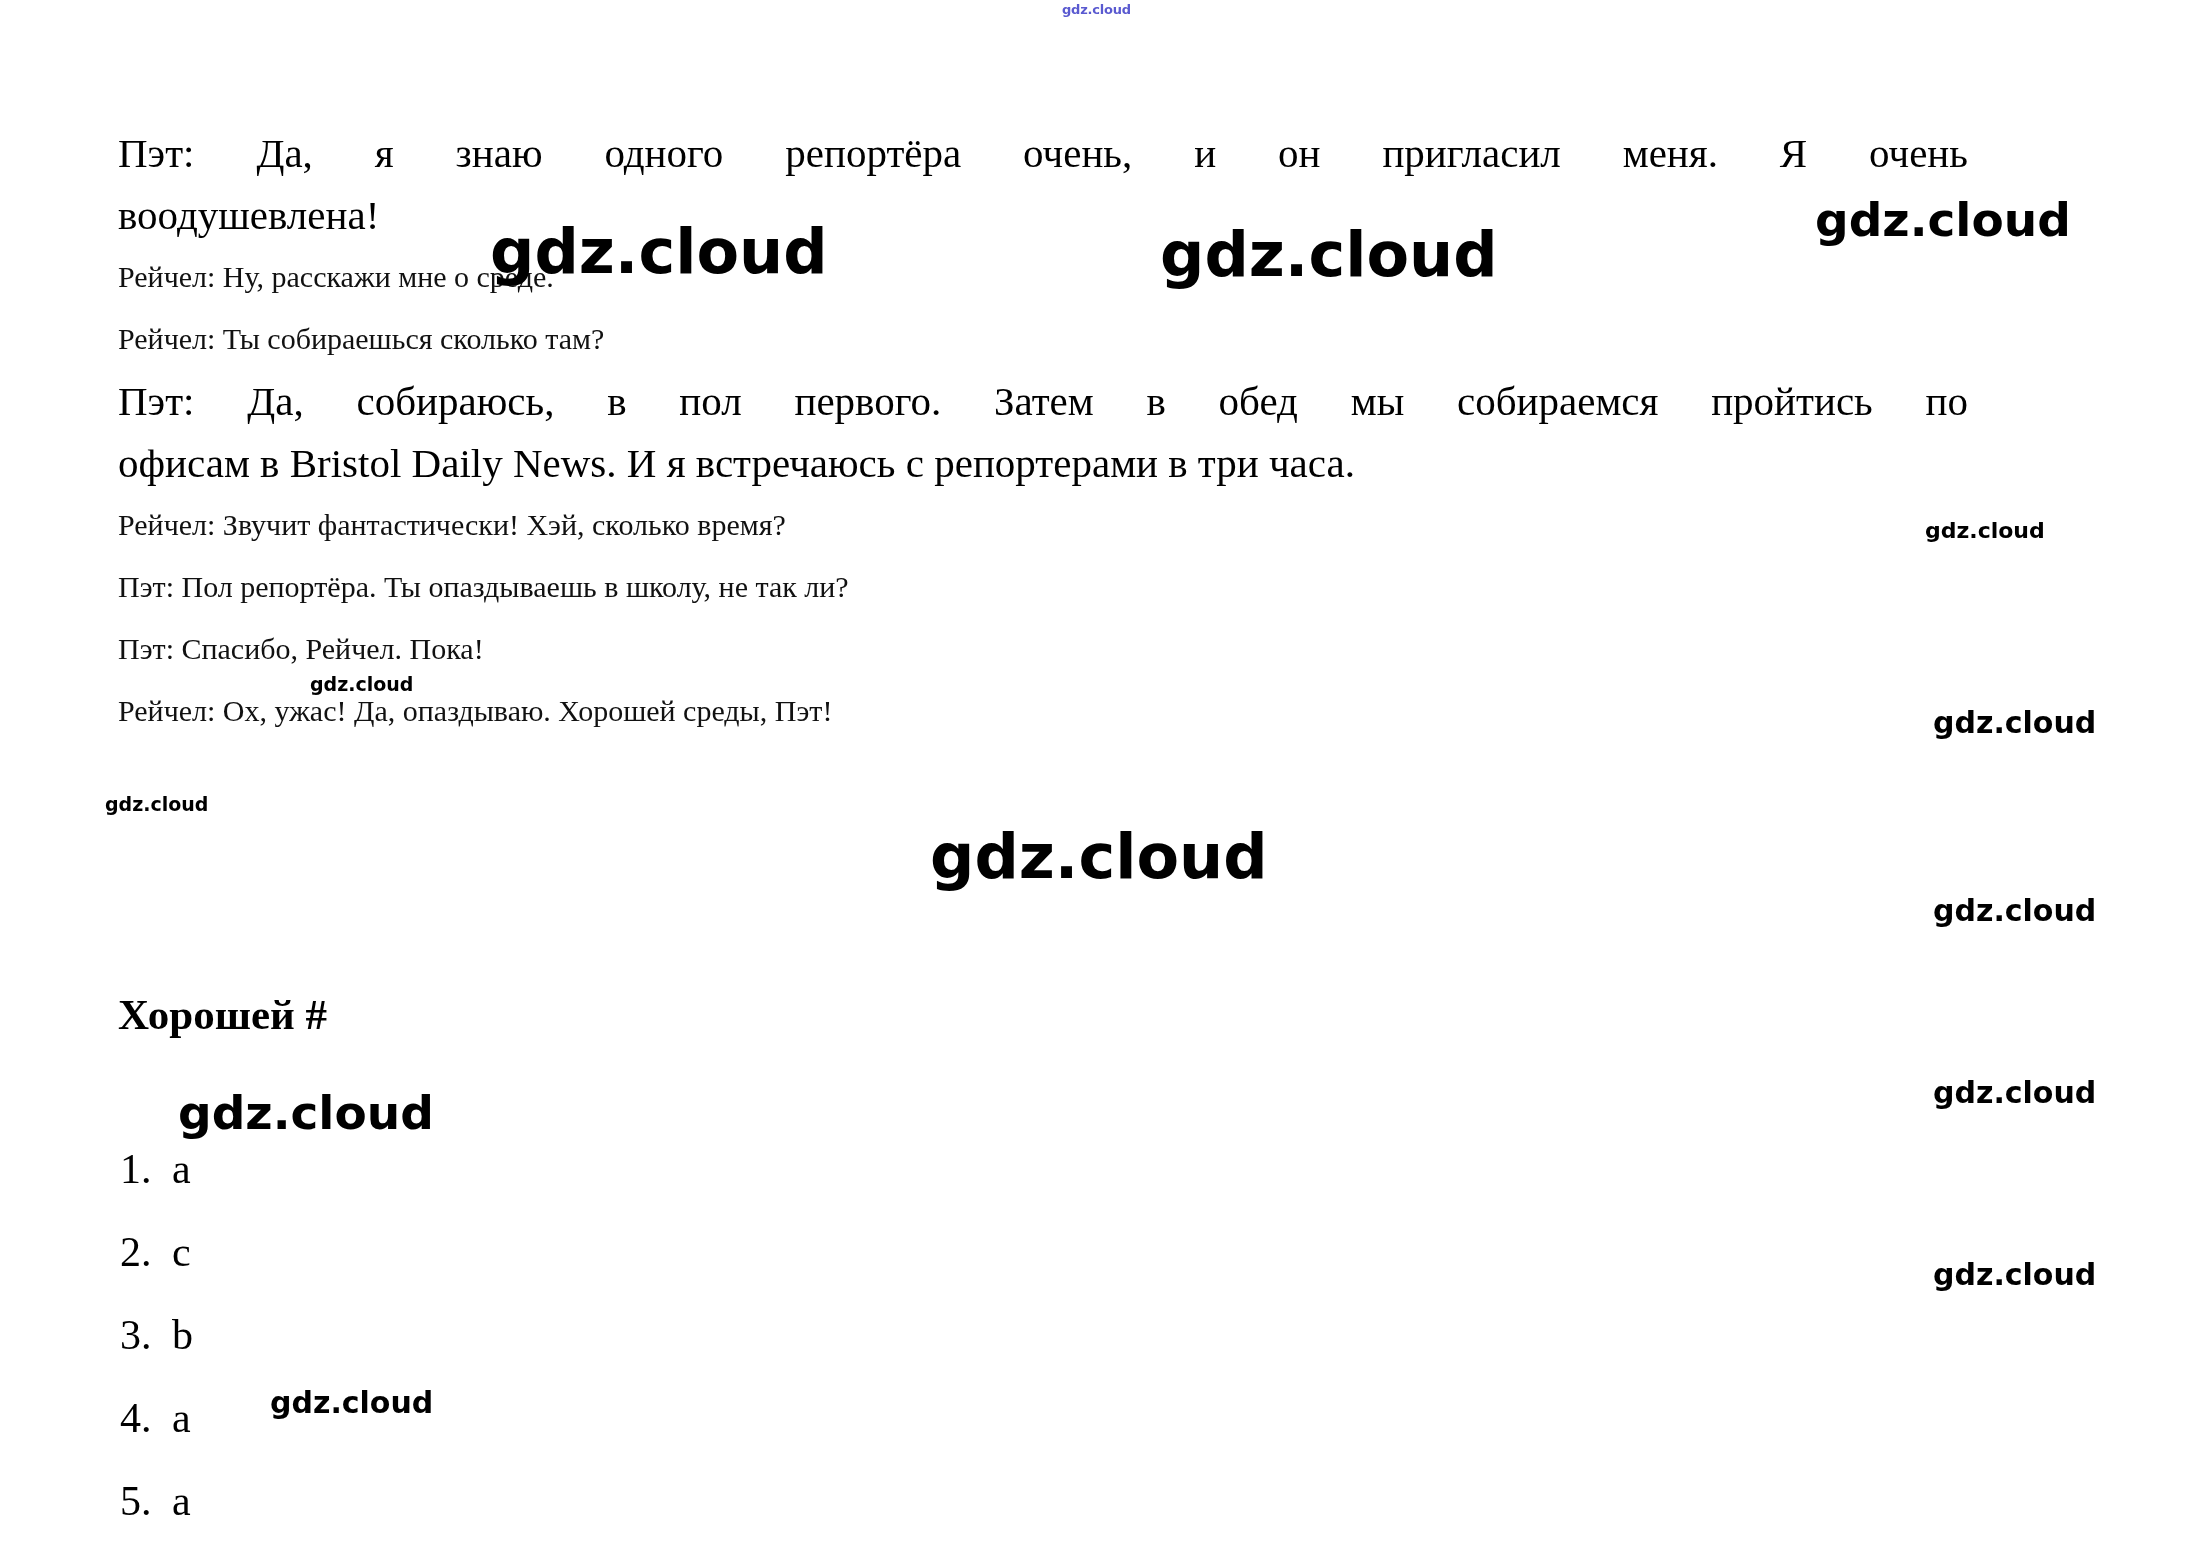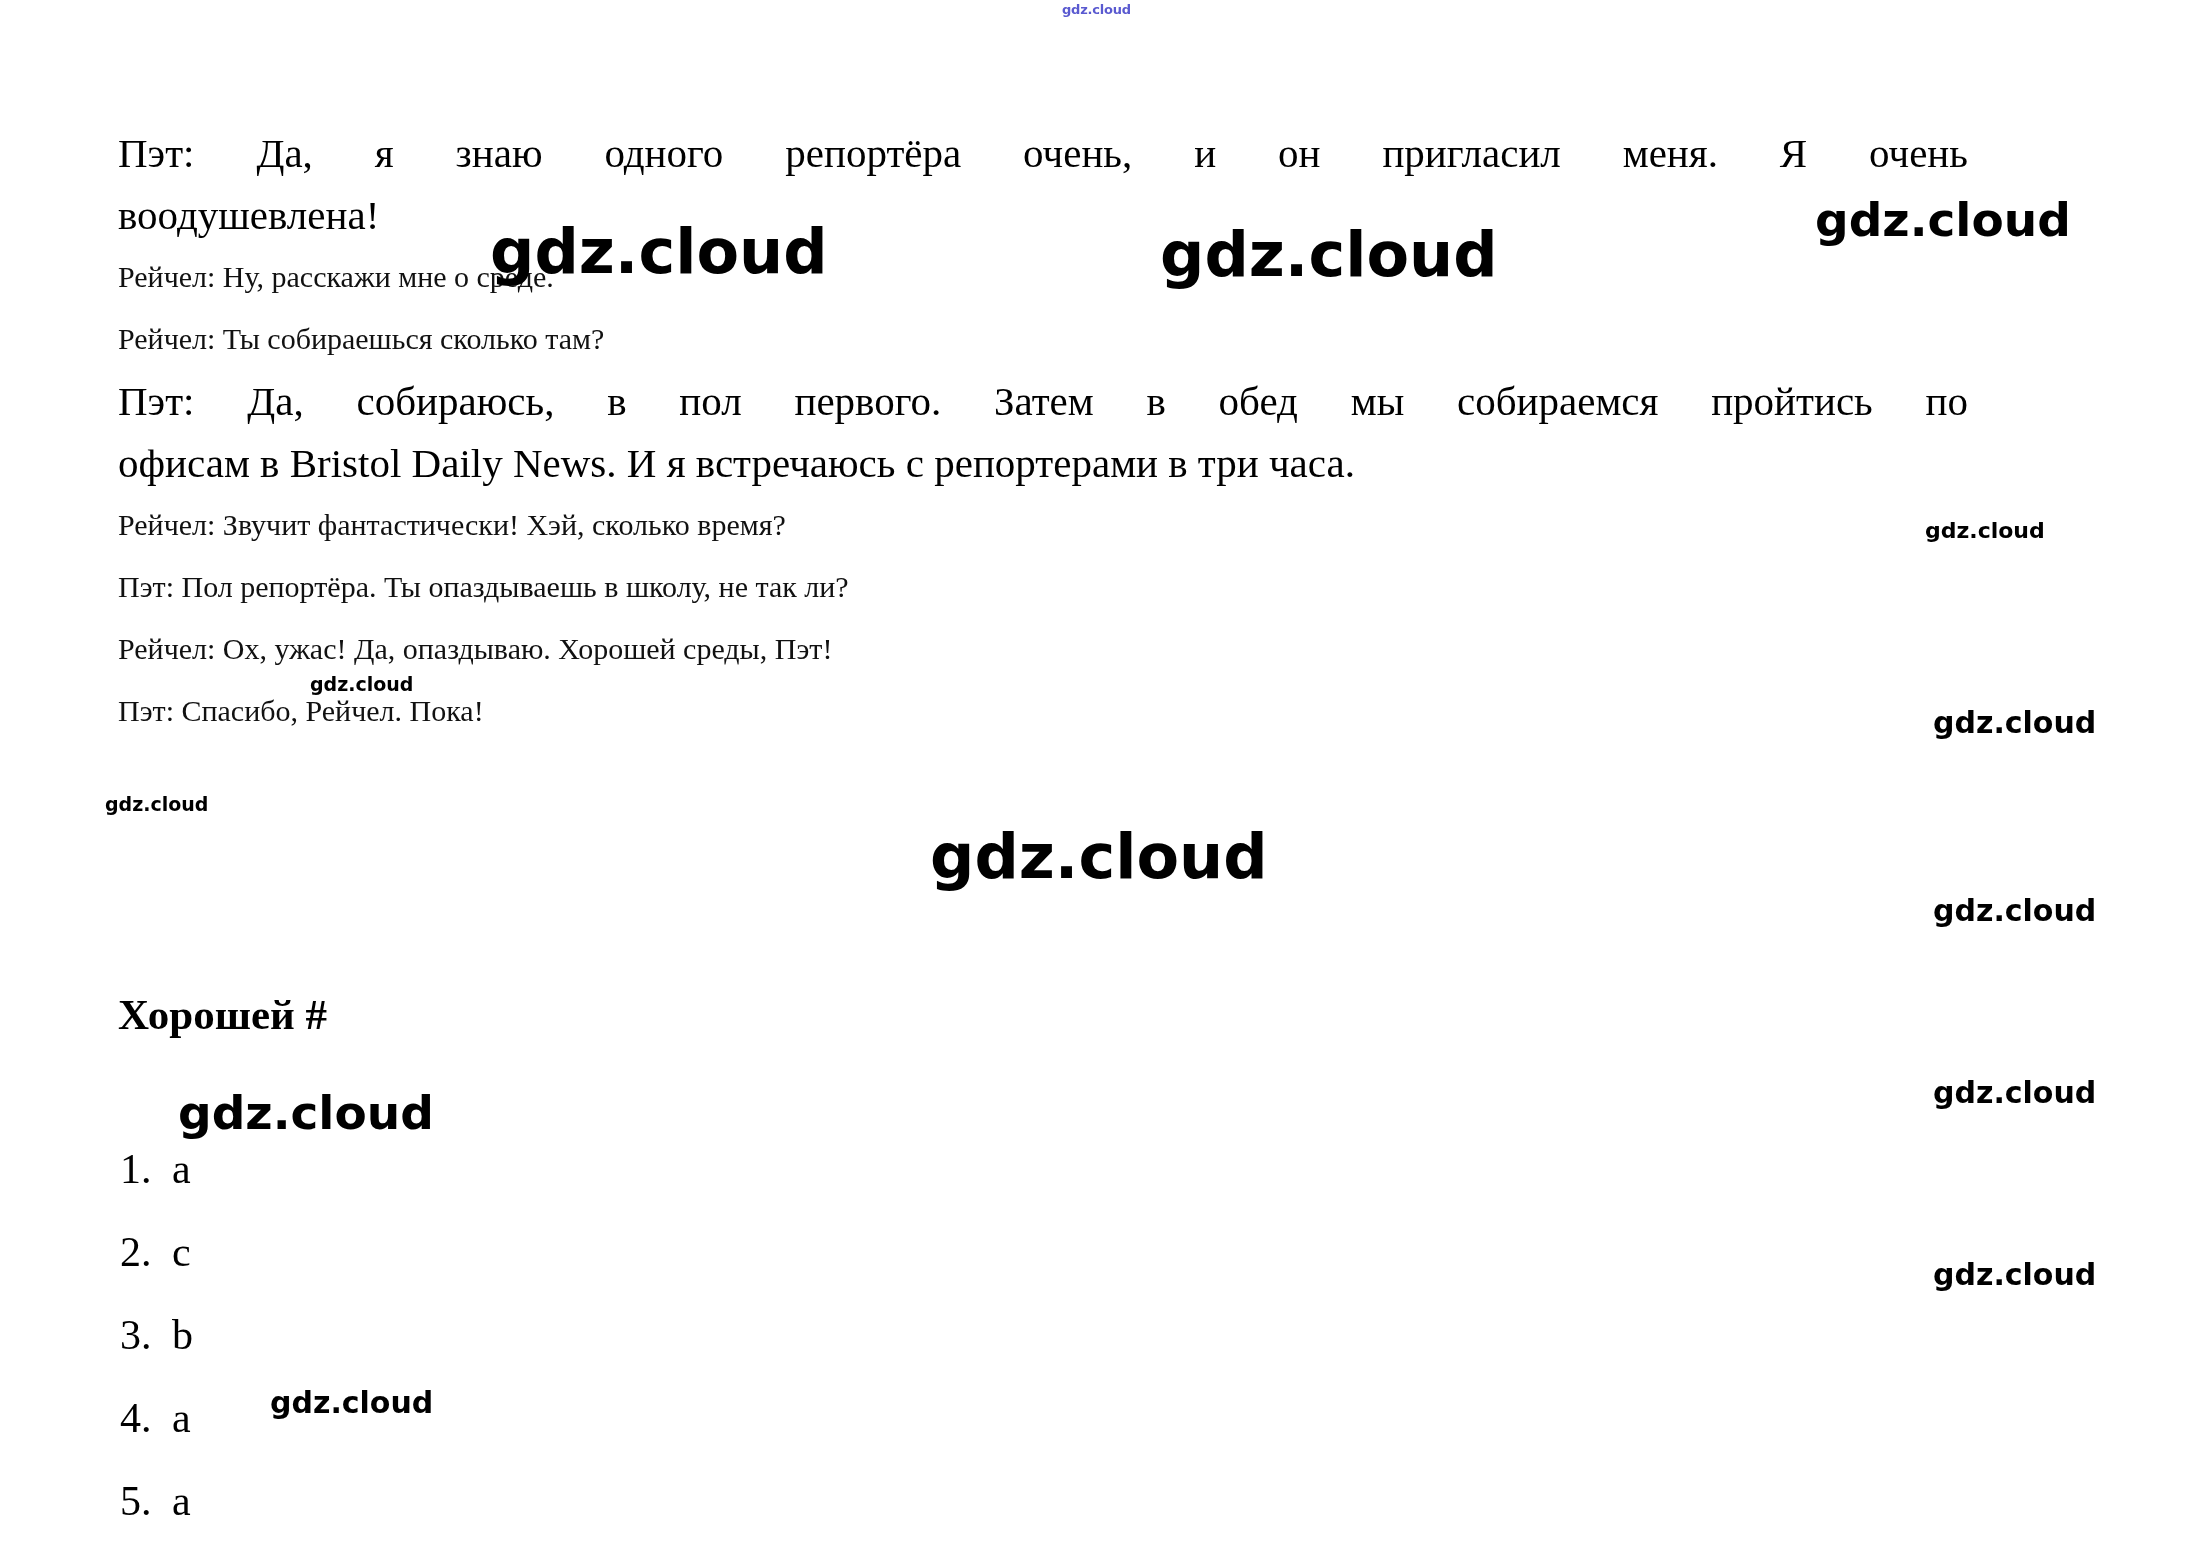--- a/index.html
+++ b/index.html
@@ -112,22 +112,22 @@
   <div class="line">Рейчел: Ну, расскажи мне о среде.</div>
   <div class="line">Рейчел: Ты собираешься сколько там?</div>
 
   <div class="para">
     <span class="stretch">Пэт: Да, собираюсь, в пол первого. Затем в обед мы собираемся пройтись по</span>
     <span>офисам в Bristol Daily News. И я встречаюсь с репортерами в три часа.</span>
   </div>
 
   <div class="line">Рейчел: Звучит фантастически! Хэй, сколько время?</div>
   <div class="line">Пэт: Пол репортёра. Ты опаздываешь в школу, не так ли?</div>
+  <div class="line">Пэт: Спасибо, Рейчел. Пока!</div>
   <div class="line">Рейчел: Ох, ужас! Да, опаздываю. Хорошей среды, Пэт!</div>
-  <div class="line">Пэт: Спасибо, Рейчел. Пока!</div>
 </div>
 
 <div class="solution-title">Хорошей #</div>
 
 <div class="answers">
   <div class="ans"><span class="num">1.</span><span>a</span></div>
   <div class="ans"><span class="num">2.</span><span>c</span></div>
   <div class="ans"><span class="num">3.</span><span>b</span></div>
   <div class="ans"><span class="num">4.</span><span>a</span></div>
   <div class="ans"><span class="num">5.</span><span>a</span></div>

